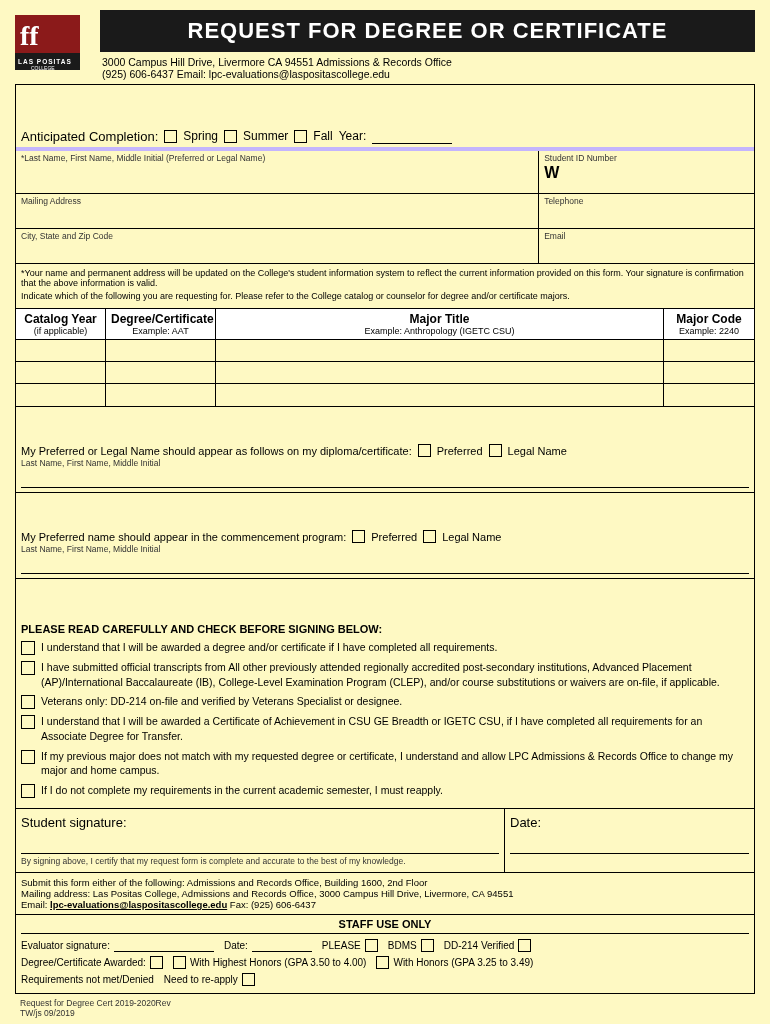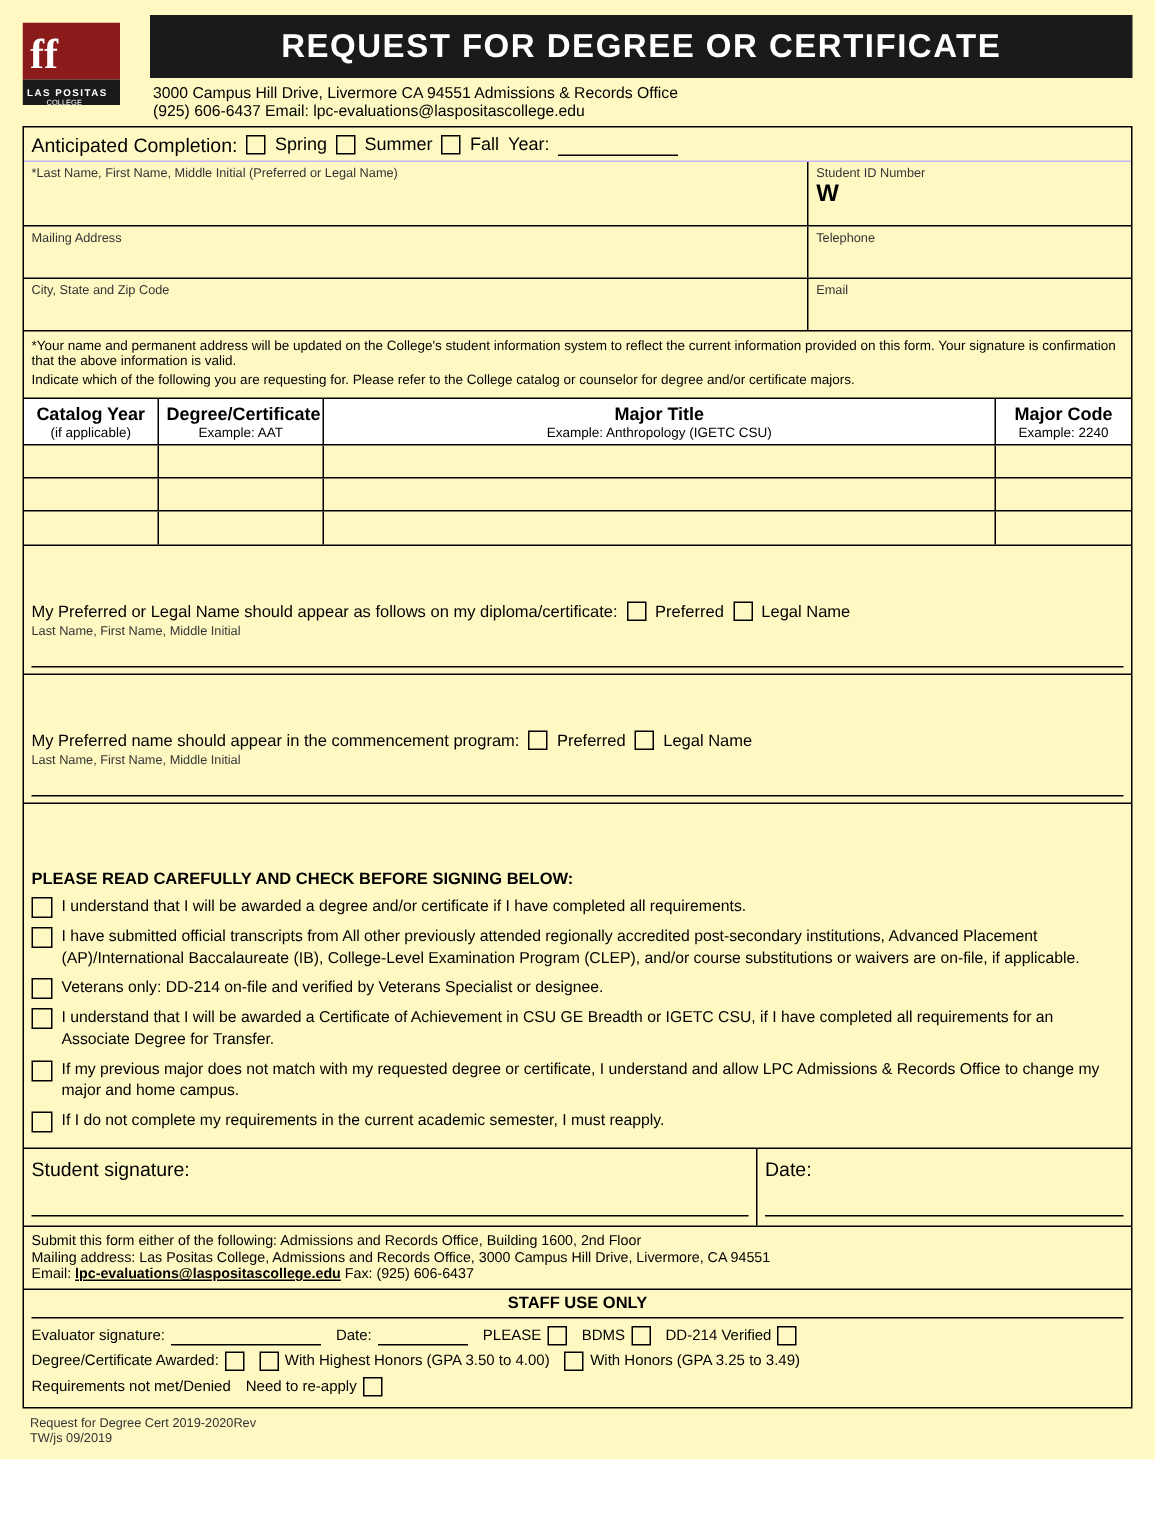--- a/index.html
+++ b/index.html
@@ -49,23 +49,24 @@
     }
     
     .form-border {
       border: 1.5px solid #000;
       margin-top: 4px;
     }
     
     .completion-row {
       display: flex;
       align-items: center;
-      border-bottom: 1px solid #c4b5fd;
+      border-bottom: 4px solid #c4b5fd;
       padding: 3px 5px;
       gap: 6px;
+      margin-top: 40px;
     }
     .completion-label {
       font-size: 13px;
       font-weight: normal;
       white-space: nowrap;
     }
     .checkbox-label {
       display: flex;
       align-items: center;
       gap: 3px;
@@ -470,20 +471,21 @@
       <div class="check-item">
         <div class="check-box"></div>
         <span>If I do not complete my requirements in the current academic semester, I must reapply.</span>
       </div>
     </div>
 
     <div class="sig-section">
       <div class="sig-left">
         <div class="sig-title">Student signature:</div>
         <div style="border-bottom:1px solid #000; min-height:20px; margin-top:4px;"></div>
+        <div class="sig-sub">By signing above, I certify that my request form is complete and accurate to the best of my knowledge.</div>
       </div>
       <div class="sig-right">
         <div class="sig-title">Date:</div>
         <div style="border-bottom:1px solid #000; min-height:20px; margin-top:4px;"></div>
       </div>
     </div>
 
     <div class="submit-info">
       <div>Submit this form either of the following:    Admissions and Records Office, Building 1600, 2nd Floor</div>
       <div>Mailing address: Las Positas College, Admissions and Records Office, 3000 Campus Hill Drive, Livermore, CA 94551</div>

